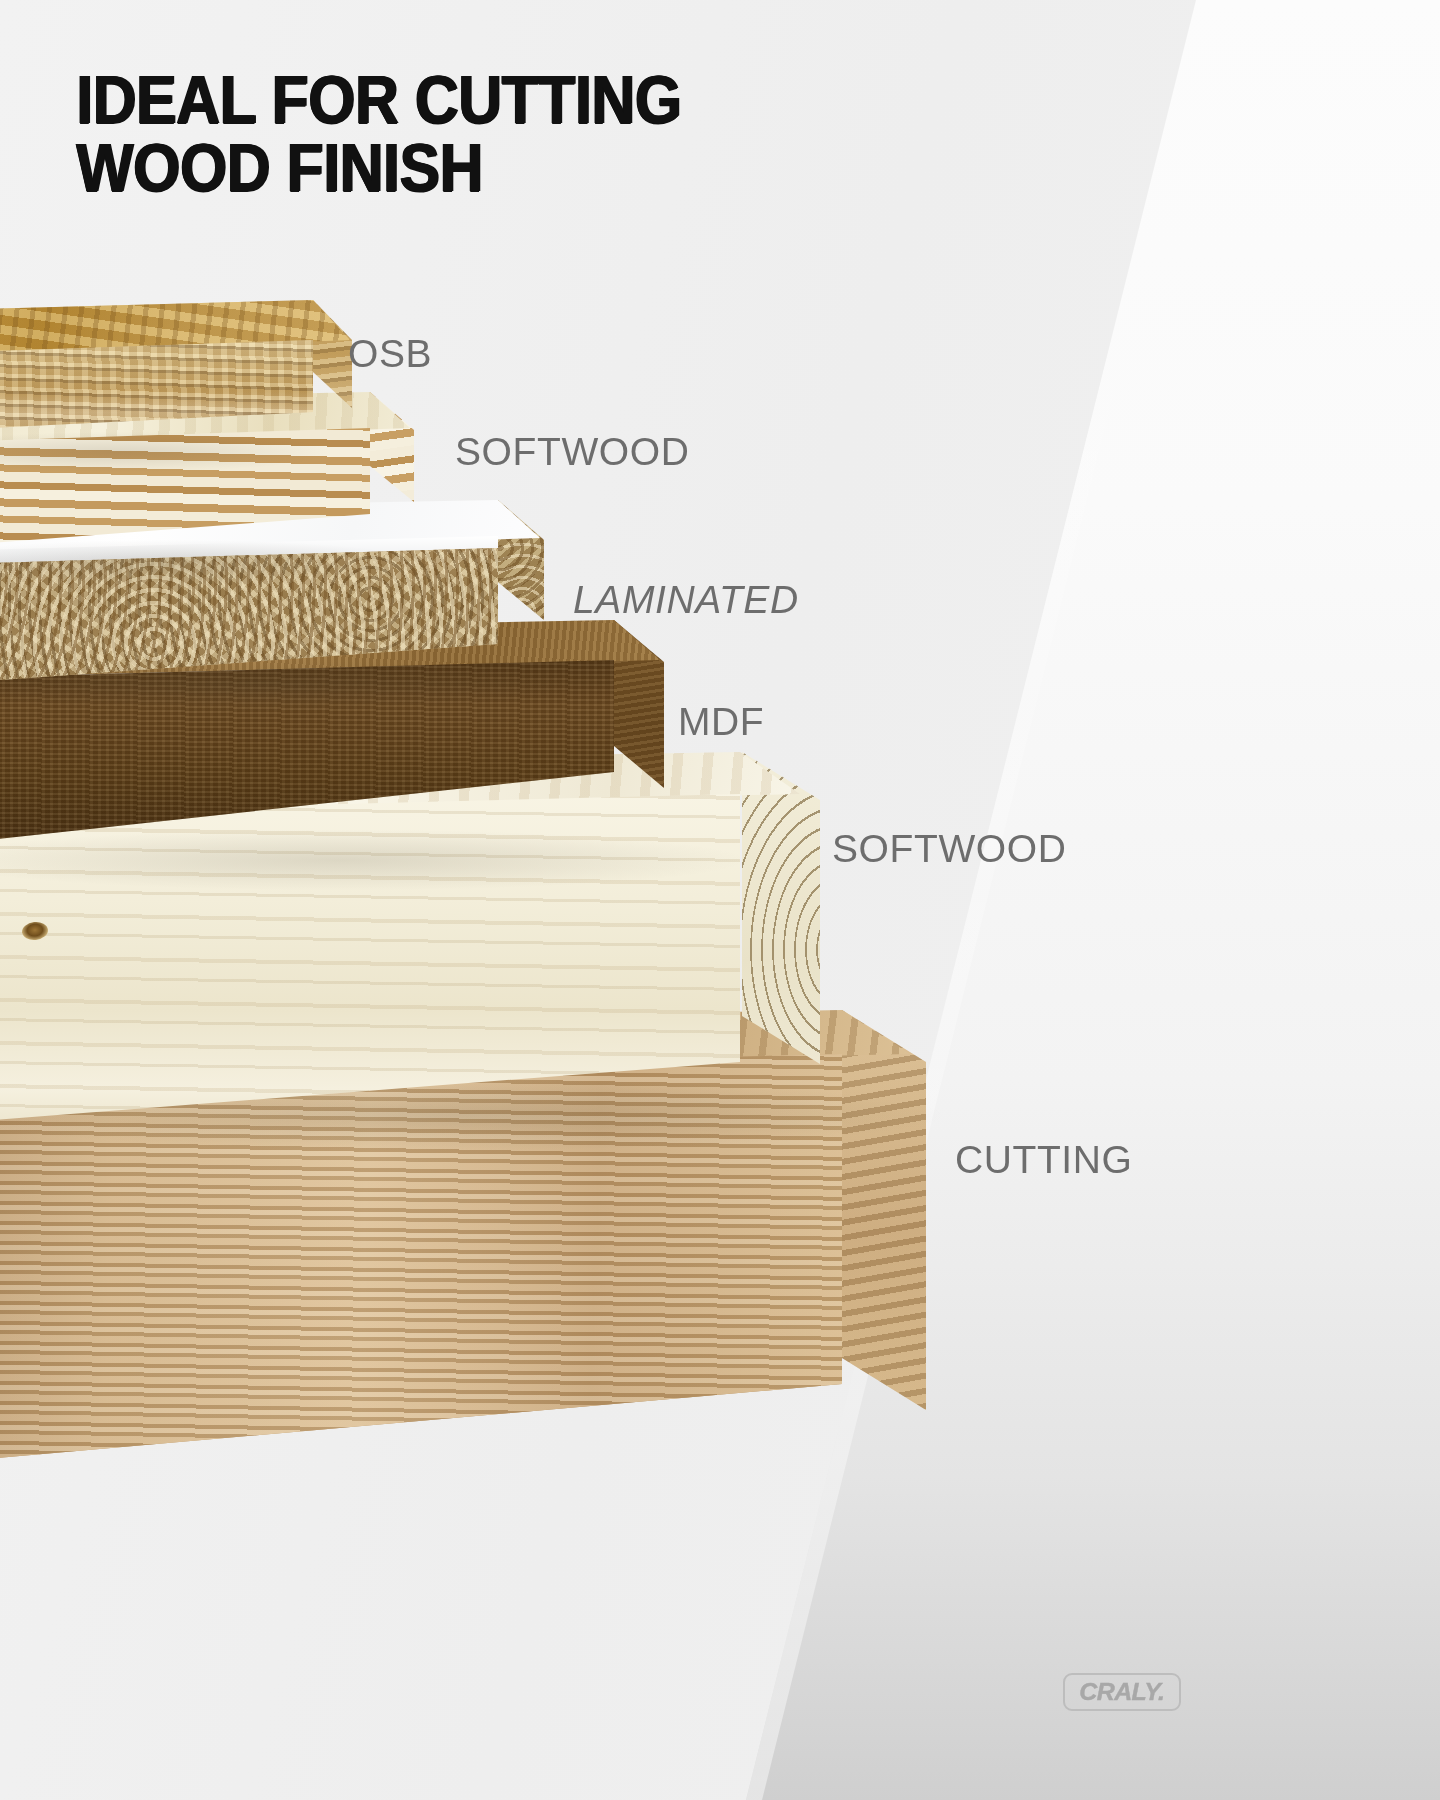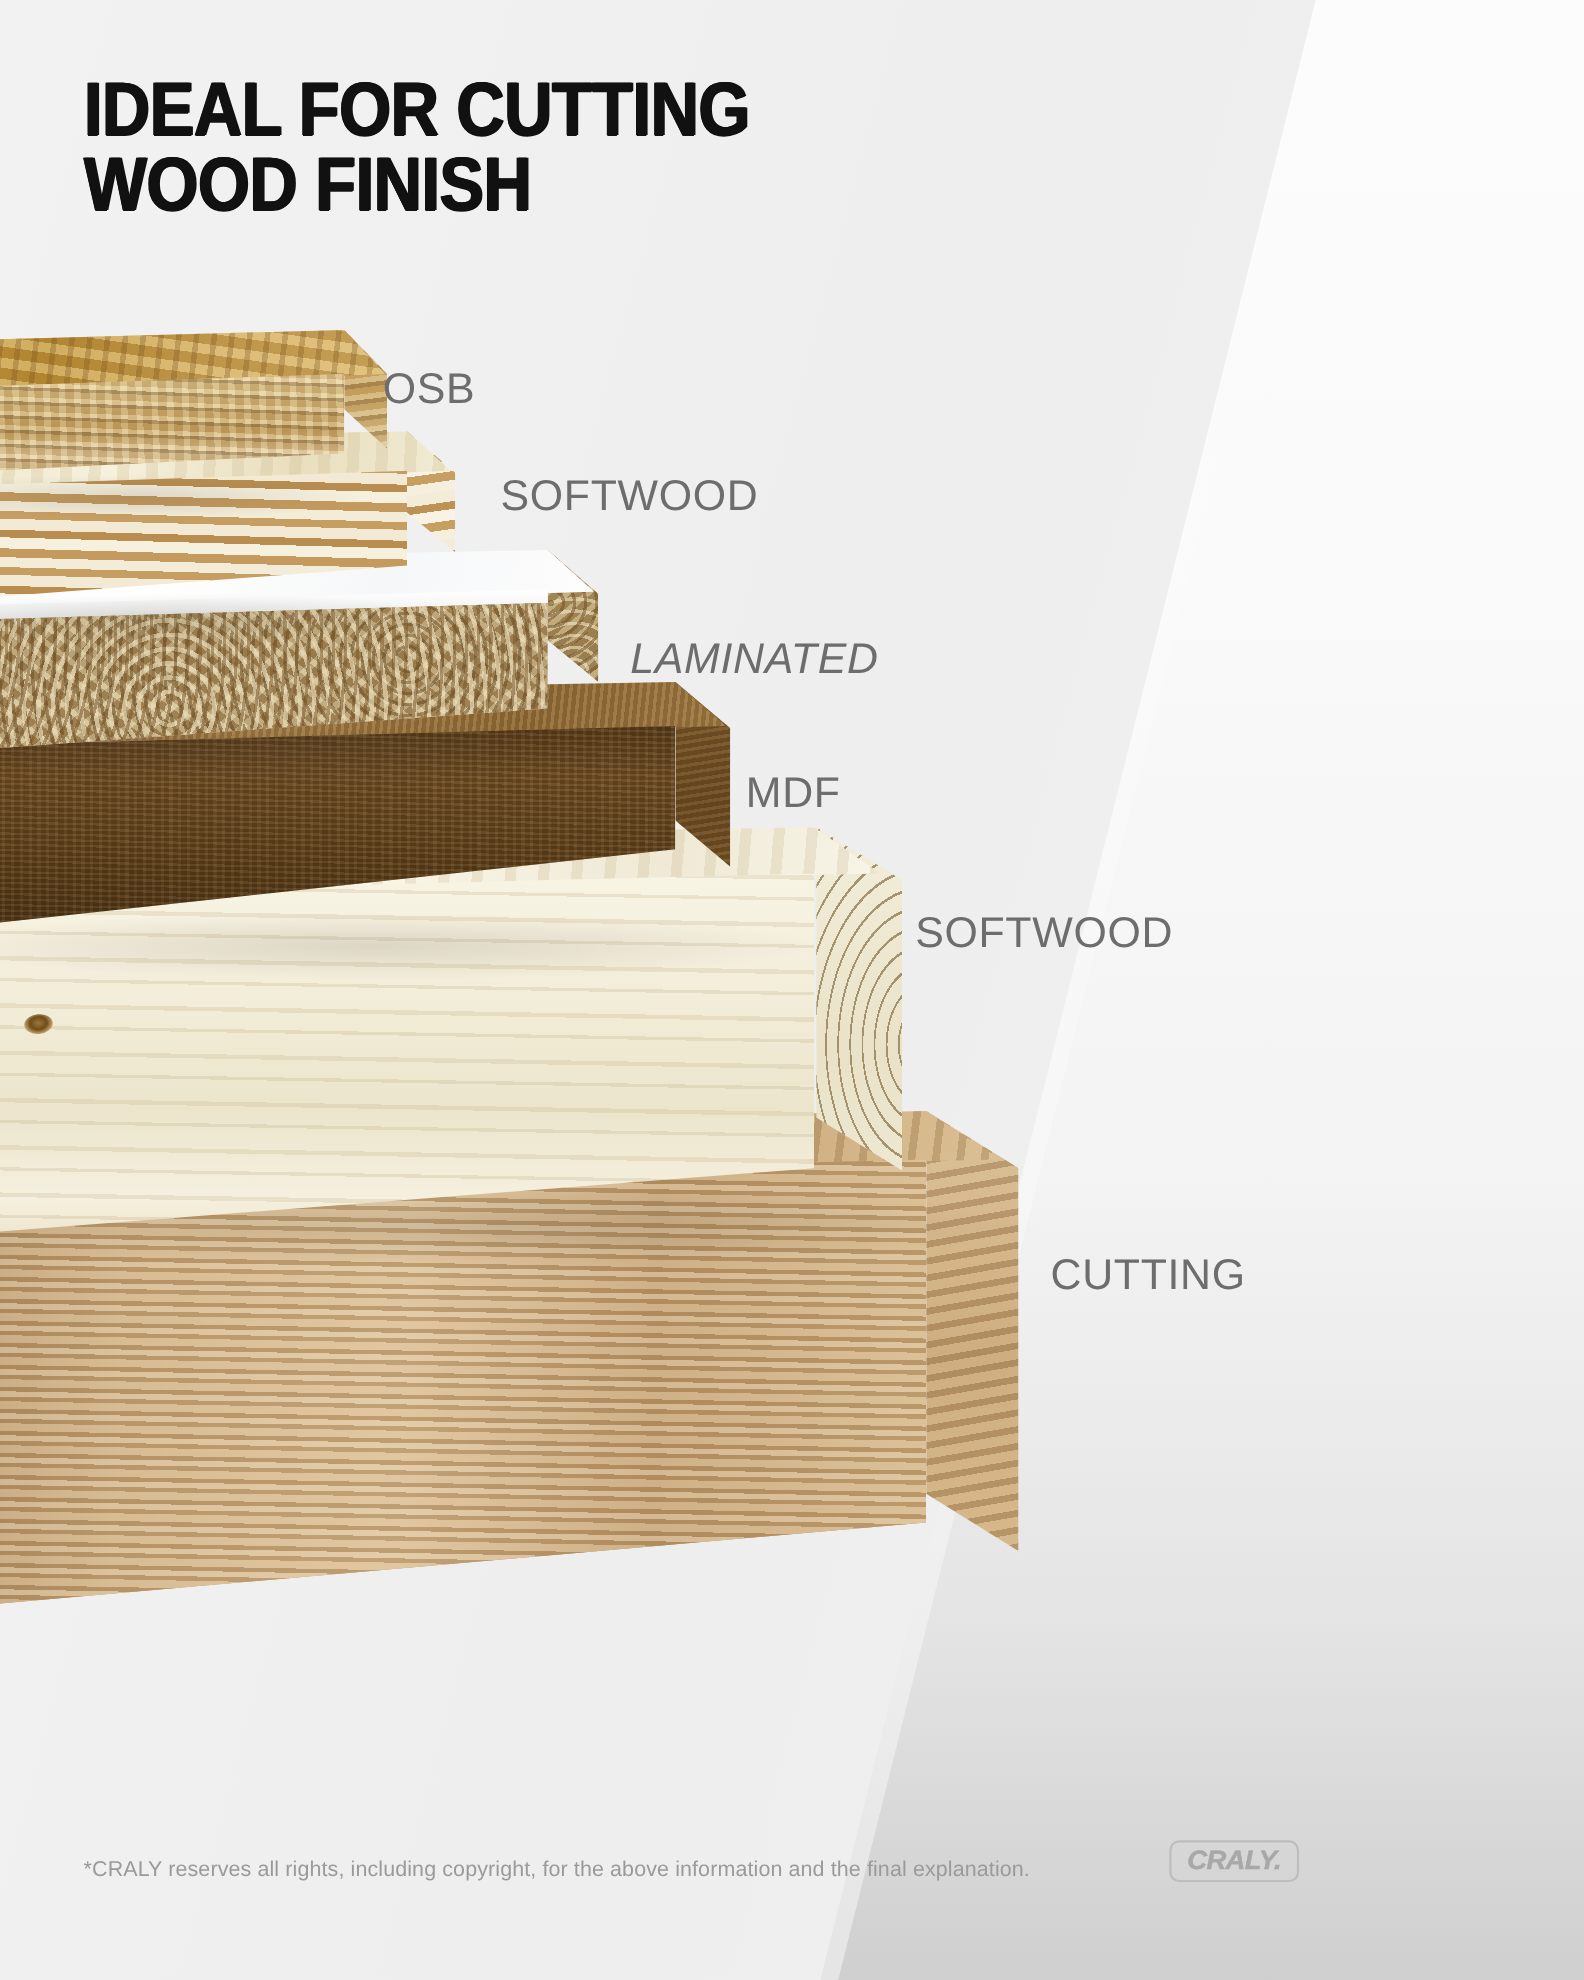--- a/index.html
+++ b/index.html
@@ -337,19 +337,18 @@
     </div>
   </div>
 
   <div class="label" style="left:348px;top:334px;">OSB</div>
   <div class="label" style="left:455px;top:432px;">SOFTWOOD</div>
   <div class="label" style="left:573px;top:580px;font-style:italic;">LAMINATED</div>
   <div class="label" style="left:678px;top:702px;">MDF</div>
   <div class="label" style="left:832px;top:829px;">SOFTWOOD</div>
   <div class="label" style="left:955px;top:1140px;">CUTTING</div>
 
-  <div class="footer-note">*CRALY reserves all rights, including copyright, for the above information and the final explanation.</div>
 
   <div class="logo">
     <span class="logo-text">CRALY.</span>
   </div>
 
 </div>
 
 </body></html>

